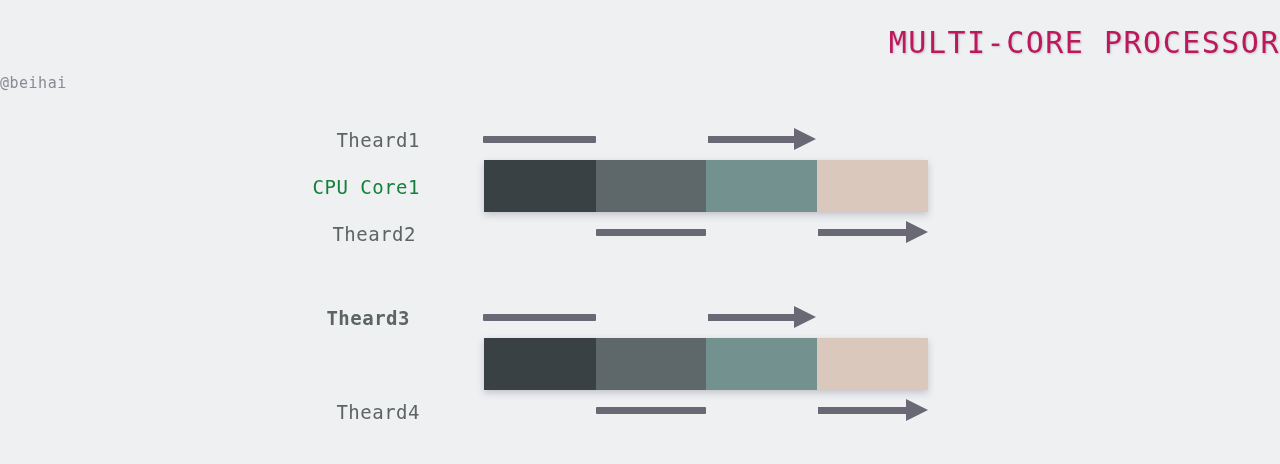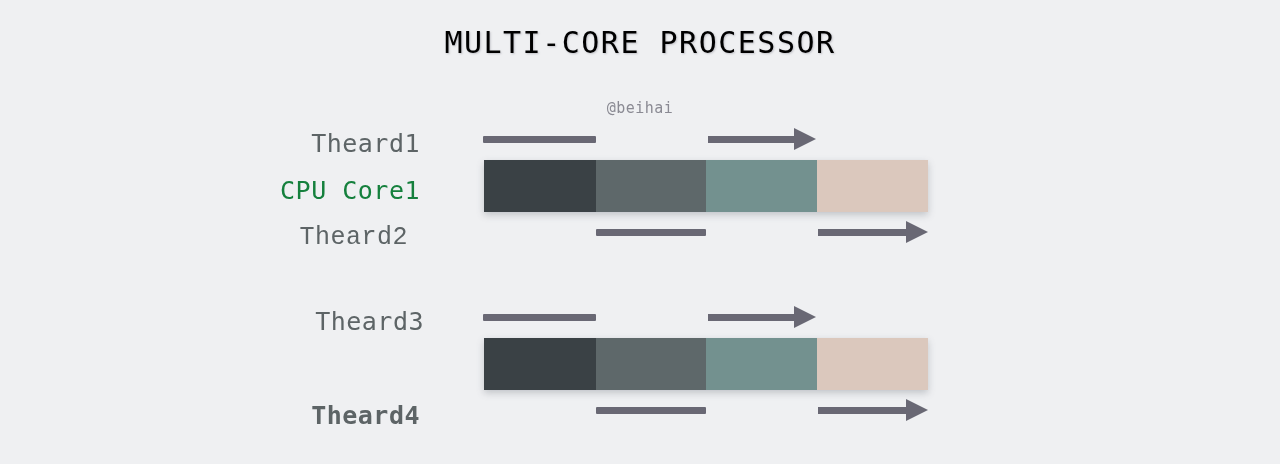--- a/index.html
+++ b/index.html
@@ -20,45 +20,43 @@
     width: 1280px;
     height: 464px;
   }
 
   
   .title {
     position: absolute;
     left: 0;
     top: 25px;
     width: 1280px;
-    text-align: center;
+    text-align: right;
     font-size: 30px;
     letter-spacing: 1.5px;
-    color: #000000;
+    color: #be185d;
     font-weight: normal;
     text-shadow: 1px 1px 2px rgba(140,140,150,0.45);
   }
   .subtitle {
     position: absolute;
     left: 0;
     top: 74px;
     width: 1280px;
-    text-align: center;
     font-size: 15px;
     color: #8a8a93;
     letter-spacing: 0.5px;
-    margin-top: 25px;
   }
 
   
   .row-label {
     position: absolute;
     width: 200px;
     text-align: right;
-    font-size: 25px;
+    font-size: 19px;
     letter-spacing: 0.5px;
     color: #5d6466;
     white-space: pre;
   }
   .row-label.accent { color: #15803d; }
 
   
   .thread-seg {
     position: absolute;
     height: 7px;
@@ -105,35 +103,35 @@
   <div class="thread-arrow-head" style="left:794px; top:128px;"></div>
 
   <div class="row-label accent" style="left:220px; top:176px;">CPU Core1</div>
   <div class="core-bar" style="left:484px; top:160px;">
     <div class="core-seg" style="width:112px; background:#3a4145;"></div>
     <div class="core-seg" style="width:110px; background:#5e686a;"></div>
     <div class="core-seg" style="width:111px; background:#73918f;"></div>
     <div class="core-seg" style="width:111px; background:#dbc8bd;"></div>
   </div>
 
-  <div class="row-label" style="left:208px; top:223px;font-family:Liberation Mono, monospace;">Theard2</div>
+  <div class="row-label" style="left:216px; top:223px;">Theard2</div>
   <div class="thread-seg" style="left:596px; top:229px; width:110px;"></div>
   <div class="thread-arrow-shaft" style="left:818px; top:229px; width:88px;"></div>
   <div class="thread-arrow-head" style="left:906px; top:221px;"></div>
 
-  <div class="row-label" style="left:224px; top:307px;">Theard3</div>
+  <div class="row-label" style="left:210px; top:307px;font-weight:bold;">Theard3</div>
   <div class="thread-seg" style="left:483px; top:314px; width:113px;"></div>
   <div class="thread-arrow-shaft" style="left:708px; top:314px; width:86px;"></div>
   <div class="thread-arrow-head" style="left:794px; top:306px;"></div>
 
   <div class="core-bar" style="left:484px; top:338px;">
     <div class="core-seg" style="width:112px; background:#3a4145;"></div>
     <div class="core-seg" style="width:110px; background:#5e686a;"></div>
     <div class="core-seg" style="width:111px; background:#73918f;"></div>
     <div class="core-seg" style="width:111px; background:#dbc8bd;"></div>
   </div>
 
-  <div class="row-label" style="left:220px; top:401px;font-weight:bold;">Theard4</div>
+  <div class="row-label" style="left:220px; top:401px;">Theard4</div>
   <div class="thread-seg" style="left:596px; top:407px; width:110px;"></div>
   <div class="thread-arrow-shaft" style="left:818px; top:407px; width:88px;"></div>
   <div class="thread-arrow-head" style="left:906px; top:399px;"></div>
 
 </div>
 
 </body></html>

